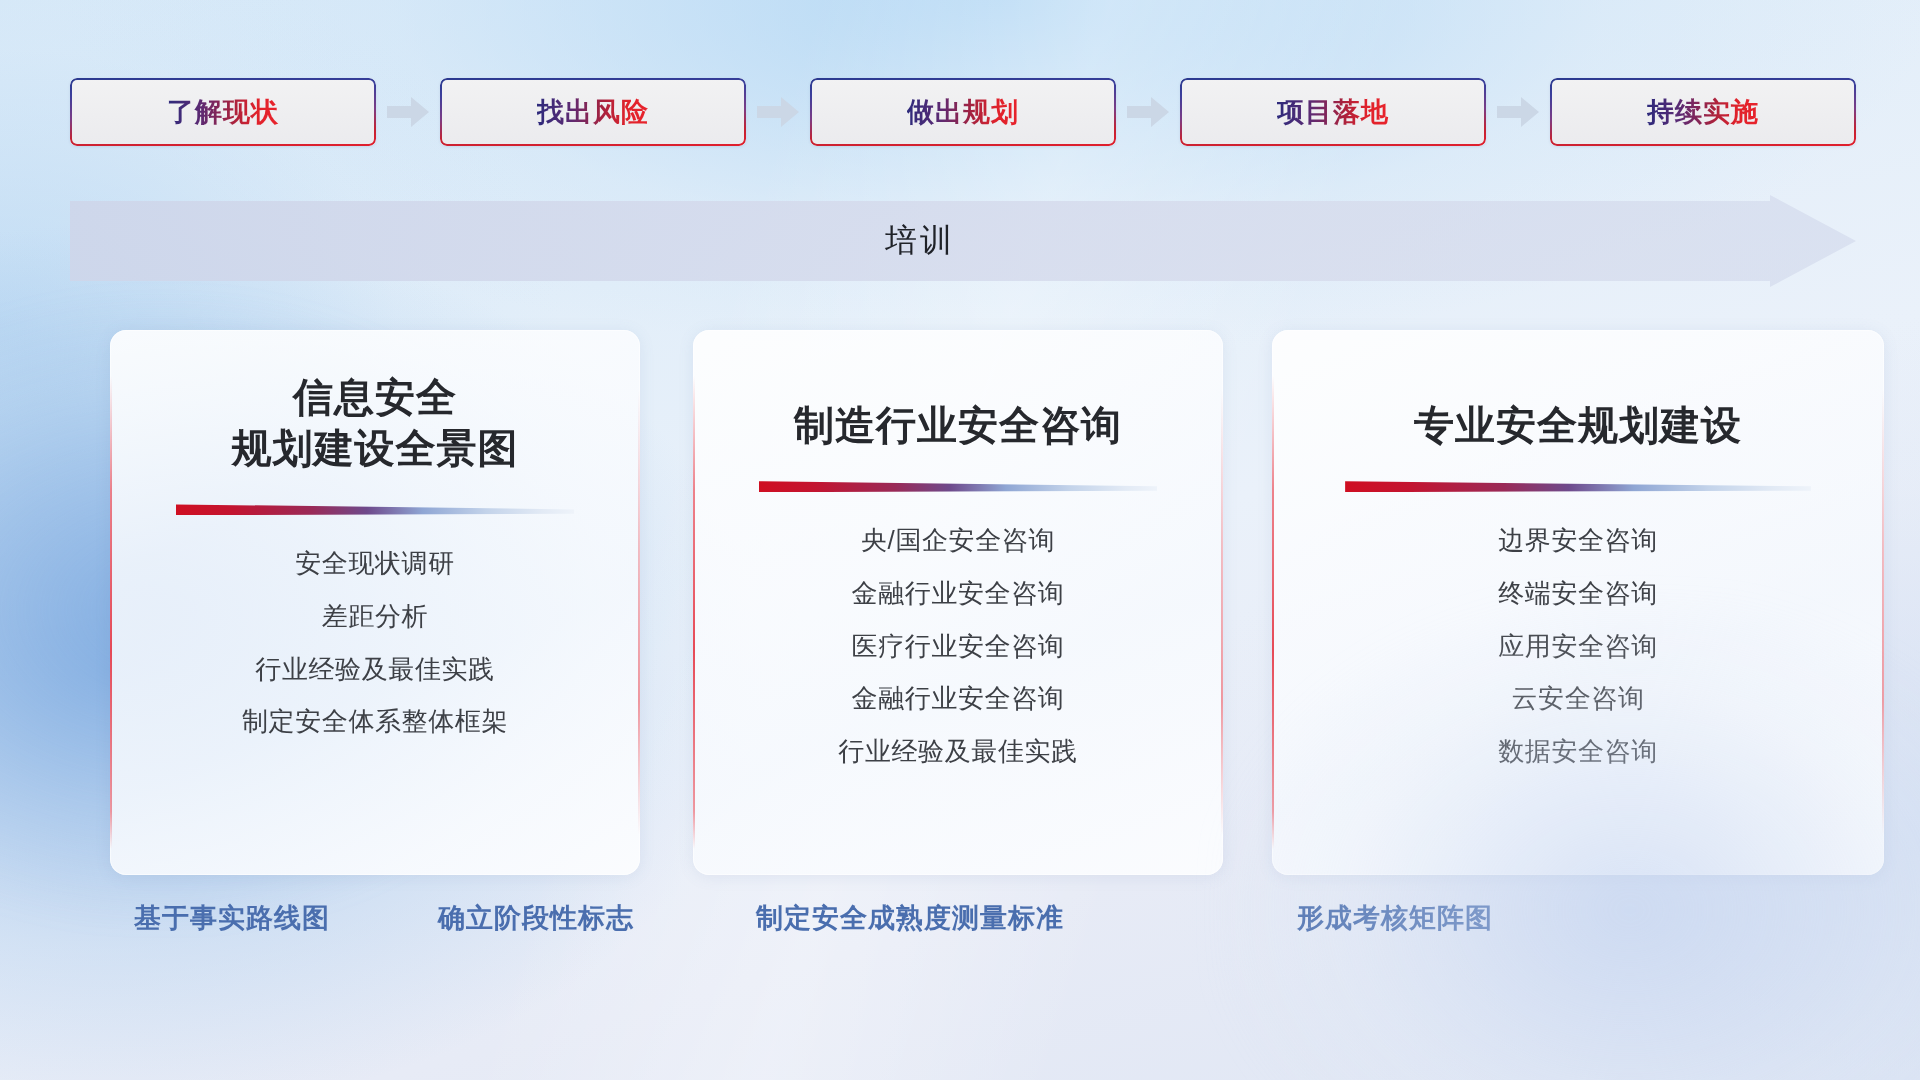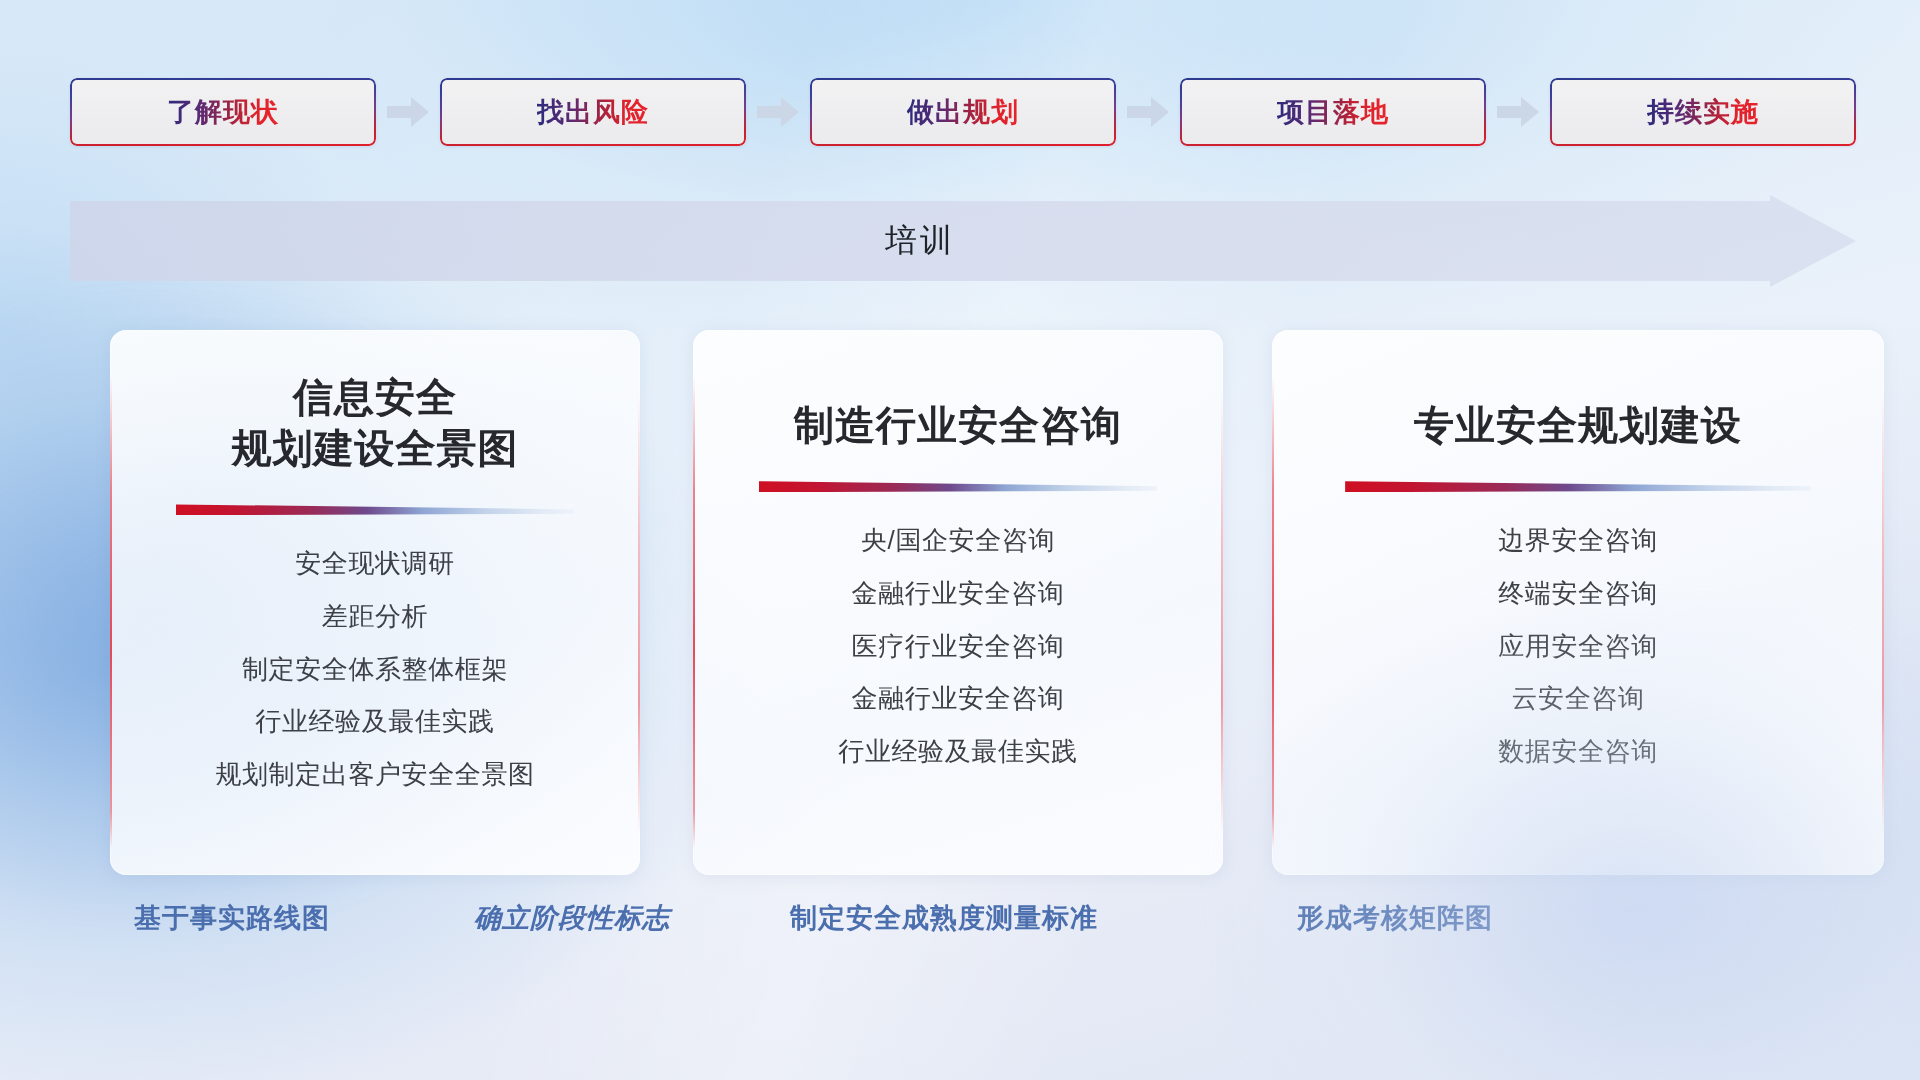--- a/index.html
+++ b/index.html
@@ -242,22 +242,22 @@
   .caption {
     position: absolute;
     top: 0;
     font-size: 27px;
     font-weight: 700;
     color: #4a6eae;
     letter-spacing: 1px;
     white-space: nowrap;
   }
   .caption.c0 { left: 134px; }
-  .caption.c1 { left: 474px; font-style: italic; }
-  .caption.c2 { left: 790px; }
+  .caption.c1 { left: 438px; }
+  .caption.c2 { left: 756px; }
   .caption.c3 { left: 1297px; }
 </style>
 </head>
 <body>
 
 <div id="stage">
   <div class="bg-sheen"></div>
 
   <div class="step-row">
 
@@ -315,23 +315,22 @@
         <div class="card-accent-r"></div>
         <div class="card-inner">
           <div class="card-title two-line">信息安全
 规划建设全景图</div>
           <div class="card-divider">
             <div class="wedge"></div>
           </div>
           <div class="card-list">
             <div class="card-list-item">安全现状调研</div>
             <div class="card-list-item">差距分析</div>
+            <div class="card-list-item">行业经验及最佳实践</div>
             <div class="card-list-item">制定安全体系整体框架</div>
-            <div class="card-list-item">行业经验及最佳实践</div>
-            <div class="card-list-item">规划制定出客户安全全景图</div>
           </div>
         </div>
       </div>
     </div>
 
     <div class="card-slot s2">
       <div class="card">
         <div class="card-accent"></div>
         <div class="card-accent-r"></div>
         <div class="card-inner">

